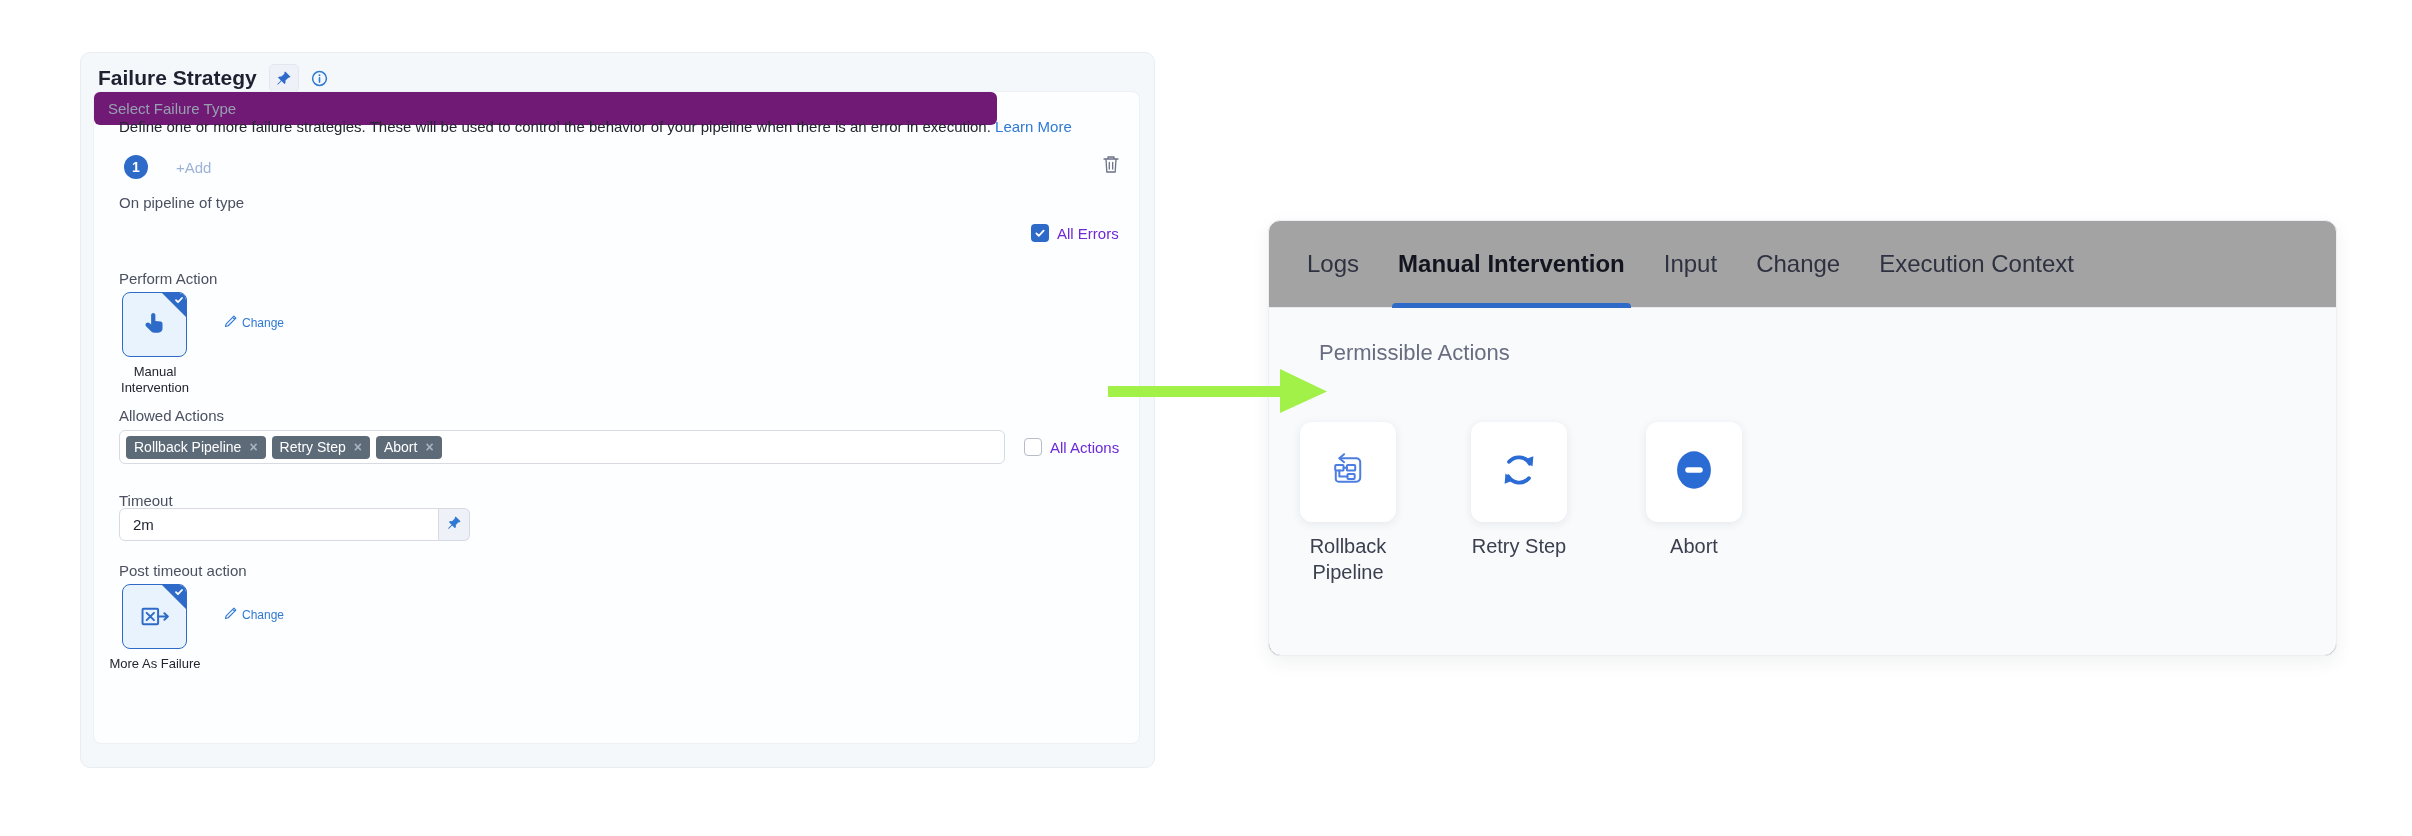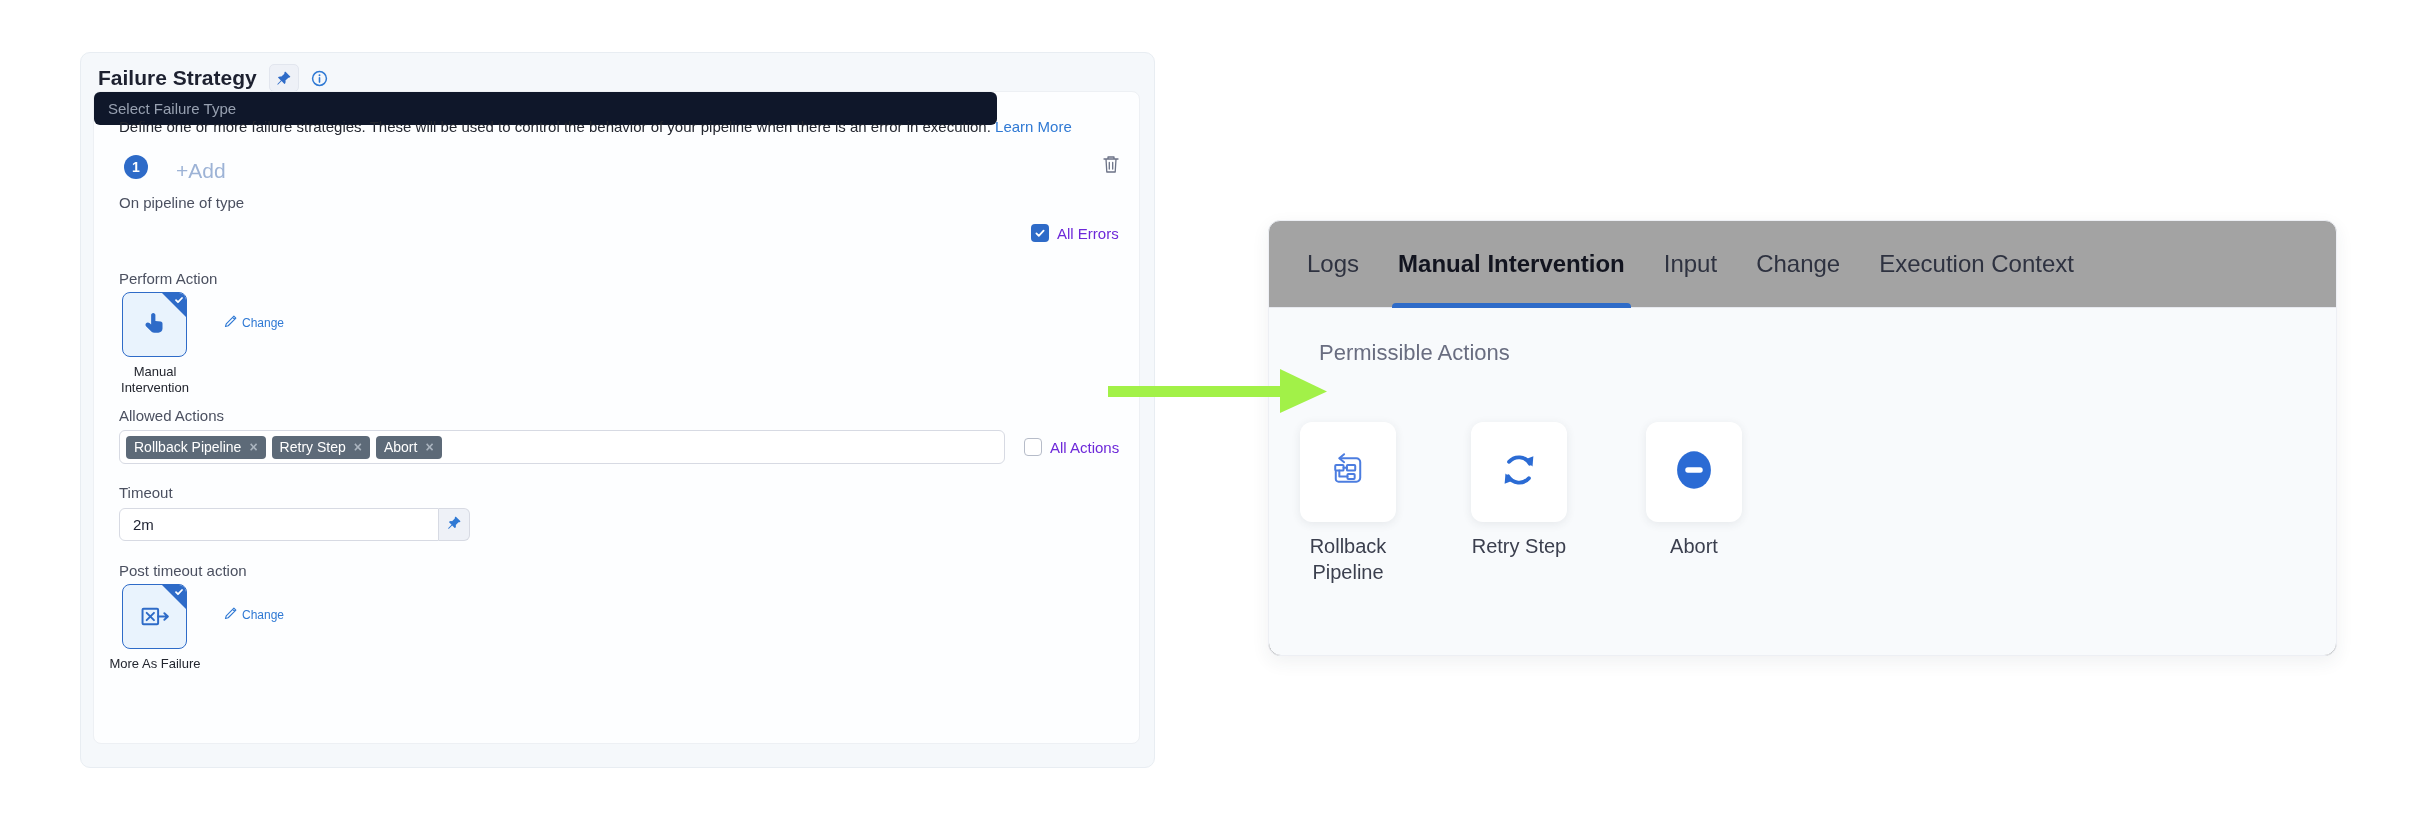--- a/index.html
+++ b/index.html
@@ -27,40 +27,40 @@
     background:#fdfeff; border:1px solid #edf0f4; border-radius:8px;
   }
   .fs-inner > div { position:absolute; }
   .desc { left:25px; top:26px; font-size:15px; color:#23262f; width:1000px; white-space:nowrap; }
   .link { color:#2f79d4; cursor:pointer; }
   .strategy-badge {
     left:30px; top:63px; width:24px; height:24px; border-radius:50%;
     background:#2e6bc8; color:#fff; font-size:14px; font-weight:700;
     display:flex; align-items:center; justify-content:center;
   }
-  .add-btn { left:82px; top:67px; font-size:21px; color:#9db3d6; cursor:pointer; }
+  .add-btn { left:82px; top:67px; font-size:15px; color:#9db3d6; cursor:pointer; }
   .trash-btn { left:1008px; top:62px; cursor:pointer; }
   .field-label { font-size:15px; color:#4b5060; }
   .lbl-failure-type { left:25px; top:102px; }
   .select-input {
     left:25px; top:126px; width:903px; height:33px;
-    background:#0f172a; border:none; border-radius:6px; padding:0 14px;
+    background:#701a75; border:none; border-radius:6px; padding:0 14px;
     font-size:15px; color:#97a0b0; font-family:inherit; outline:none;
   }
   .select-input::placeholder { color:#97a0b0; opacity:1; }
   .cb-row { display:flex; align-items:center; gap:8px; }
   .cb-all-errors { left:937px; top:132px; }
   .cb-all-actions { left:930px; top:346px; }
   .checkbox { width:18px; height:18px; border-radius:4px; flex:0 0 auto; display:flex; align-items:center; justify-content:center; cursor:pointer; }
   .checkbox.checked { background:#2e6bc8; }
   .checkbox.unchecked { background:#fff; border:1.5px solid #b6bcc9; }
   .cb-label { font-size:15px; color:#6d28d9; }
   .lbl-perform { left:25px; top:178px; }
   .lbl-allowed { left:25px; top:315px; }
-  .lbl-timeout { left:25px; top:392px; }
+  .lbl-timeout { left:25px; top:400px; }
   .lbl-post-timeout { left:25px; top:470px; }
   .action-card {
     width:65px; height:65px; background:#e9f3fd; border:1.5px solid #2e6bc8; border-radius:8px;
     position:absolute; overflow:hidden; cursor:pointer;
   }
   .card-perform { left:28px; top:200px; }
   .card-post { left:28px; top:492px; }
   .corner-badge {
     position:absolute; top:0; right:0; width:24px; height:24px; background:#2e6bc8;
     clip-path:polygon(0 0,100% 0,100% 100%);

